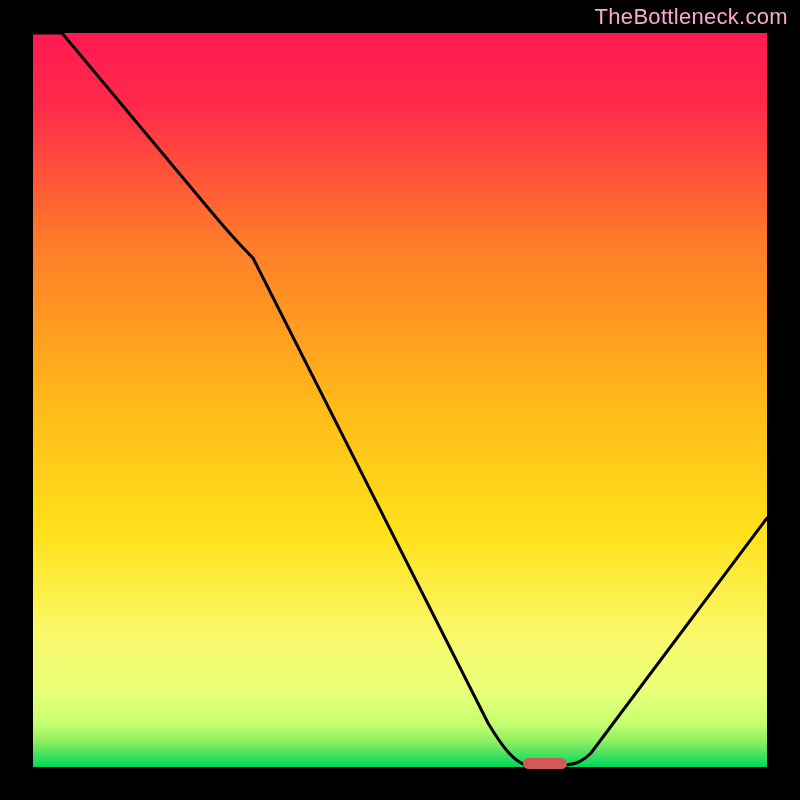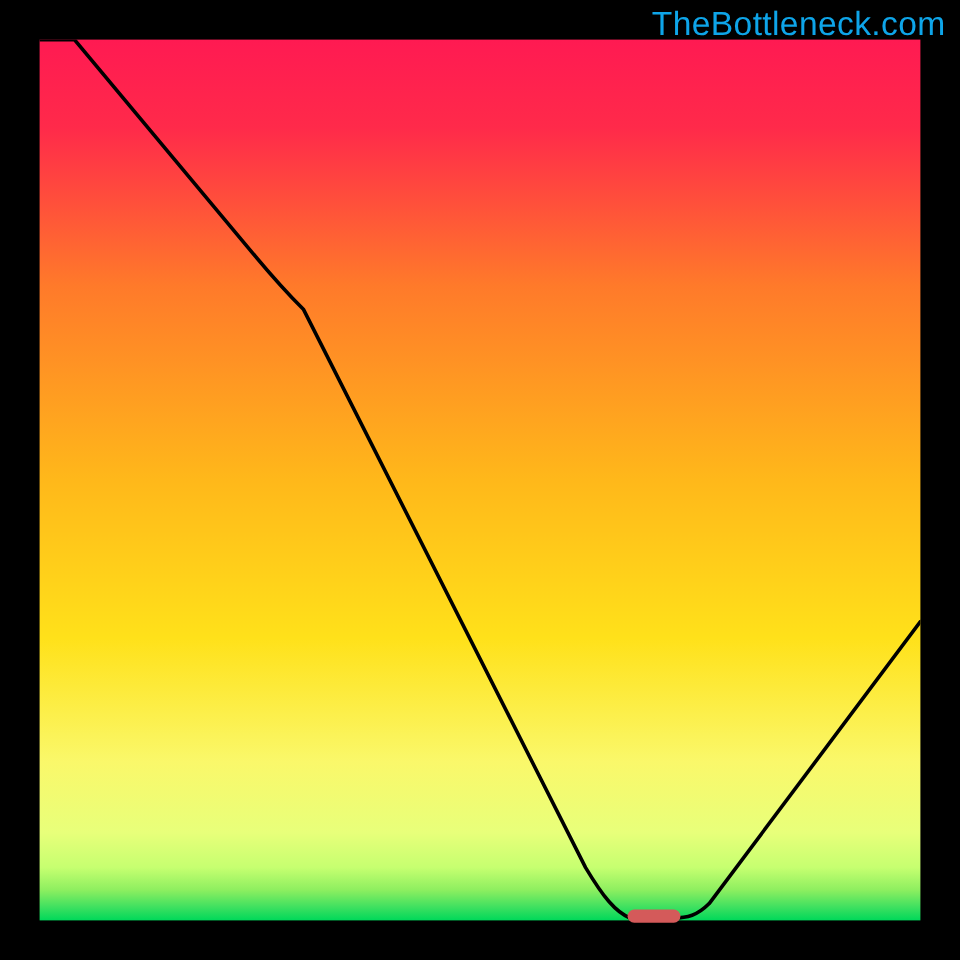--- a/index.html
+++ b/index.html
@@ -16,22 +16,22 @@
     height: 800px;
   }
   svg {
     display: block;
   }
   .watermark {
     position: absolute;
     top: 4px;
     right: 12px;
     font-family: Arial, Helvetica, sans-serif;
-    font-size: 28px;
-    color: #0ea5e9;
+    font-size: 22px;
+    color: #f9a8d4;
     letter-spacing: 0.3px;
     user-select: none;
   }
 </style>
 </head>
 <body>
 
 <div class="wrap">
 
   <svg width="800" height="800" viewBox="0 0 800 800">

